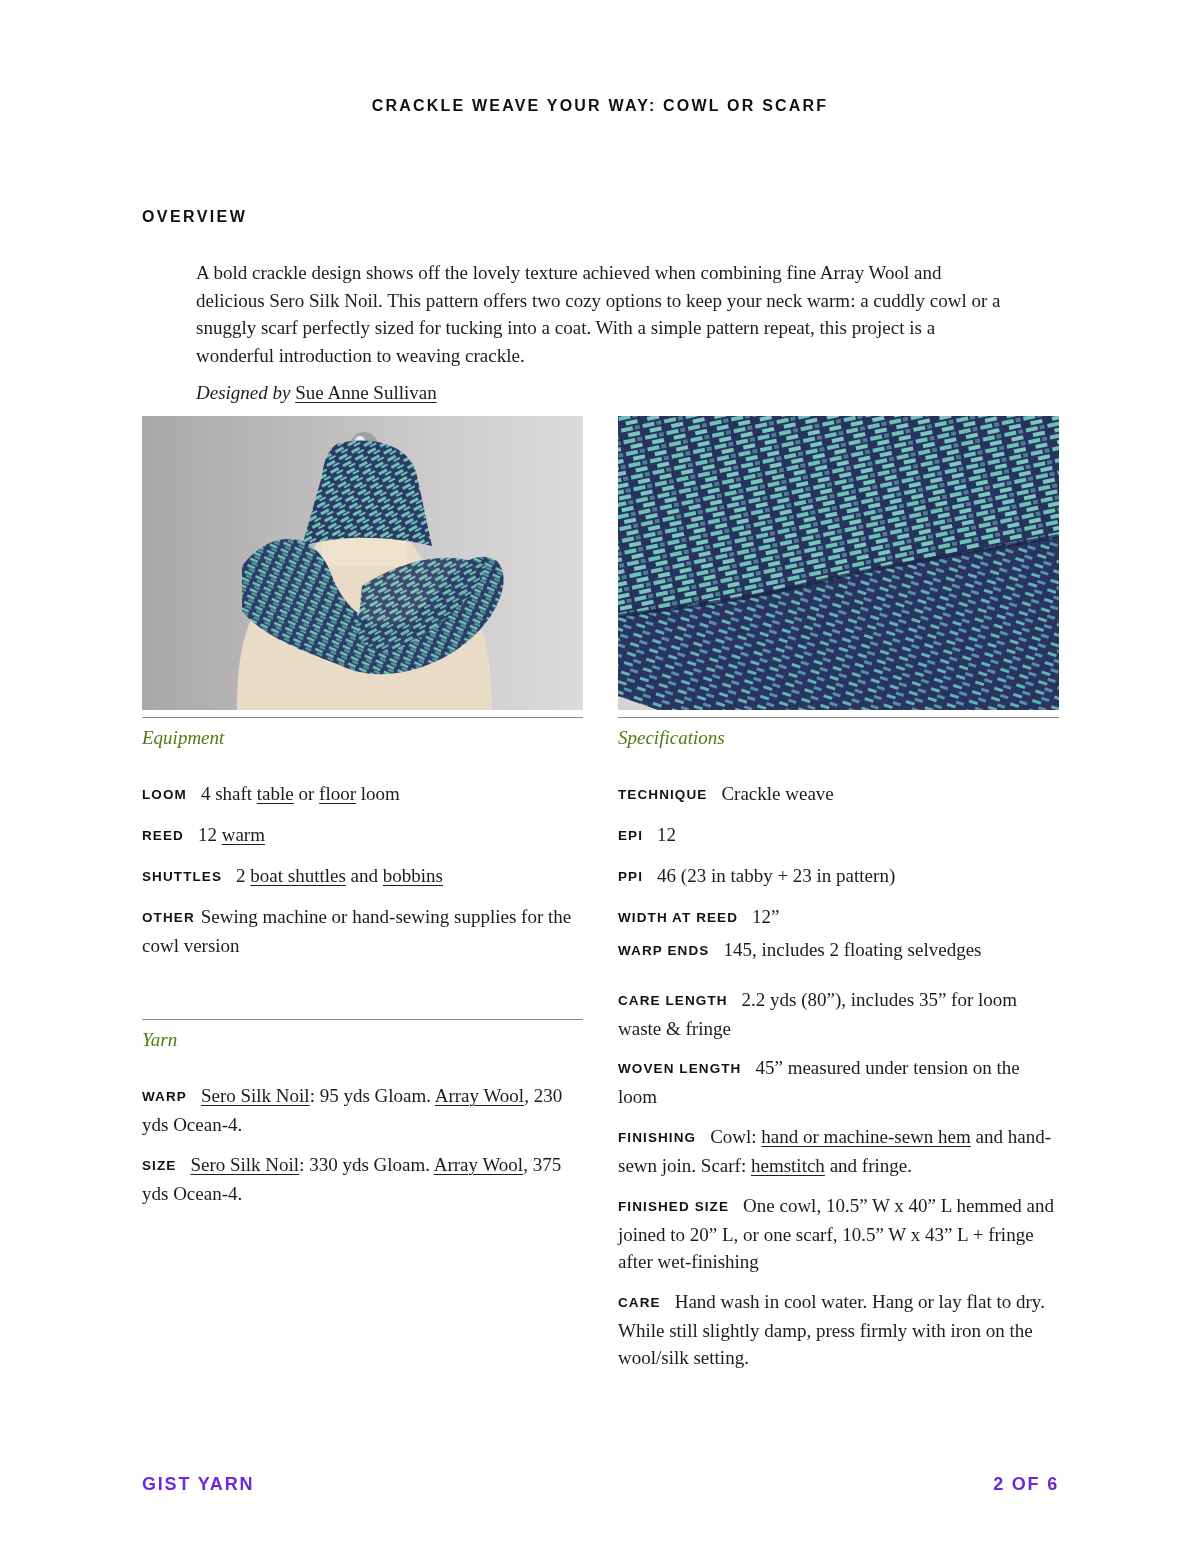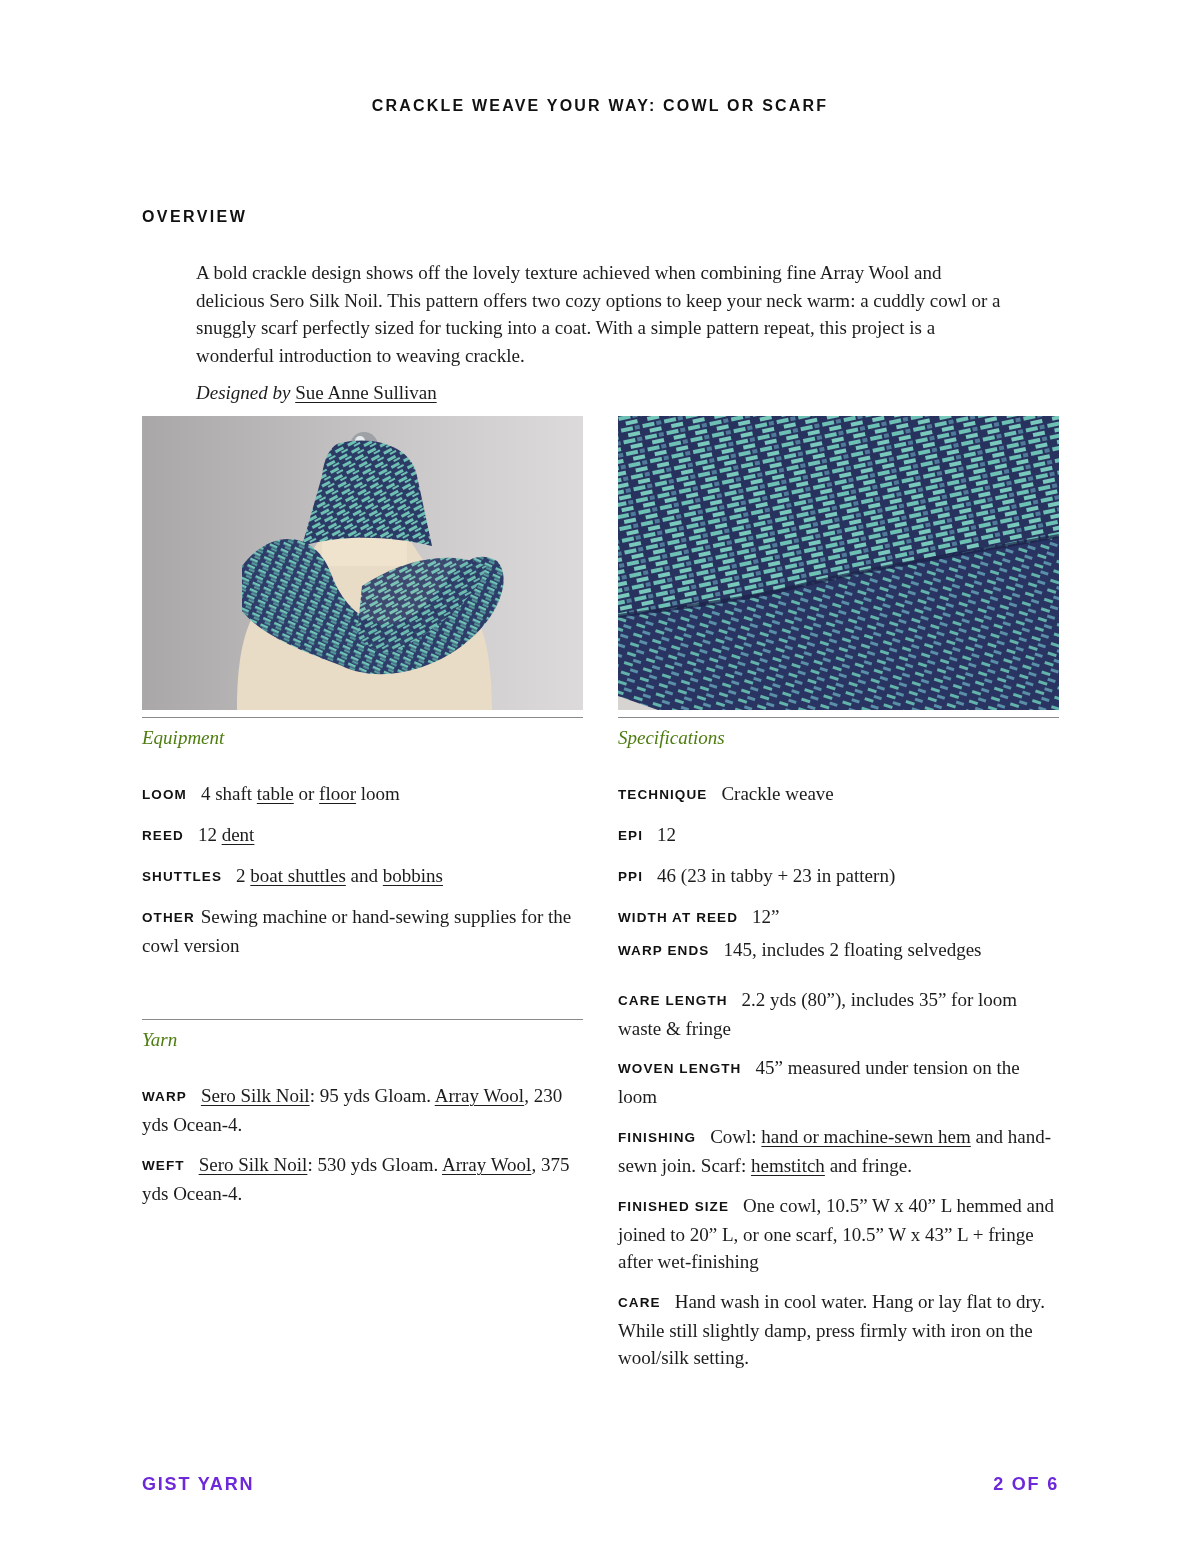--- a/index.html
+++ b/index.html
@@ -117,41 +117,41 @@
 <div class="rule" style="left:142px; top:717px; width:441px;"></div>
 <div class="rule" style="left:618px; top:717px; width:441px;"></div>
 
 <div class="col-heading" style="left:142px; top:727px;">Equipment</div>
 
 <div class="item" style="left:142px; top:780px; width:441px;">
   <span class="lbl">LOOM</span><span>4 shaft </span><a class="link">table</a><span> or </span><a class="link">floor</a><span> loom</span>
 </div>
 
 <div class="item" style="left:142px; top:821px; width:441px;">
-  <span class="lbl">REED</span><span>12 </span><a class="link">dent</a>
+  <span class="lbl">REED</span><span>12 </span><a class="link">warm</a>
 </div>
 
 <div class="item" style="left:142px; top:862px; width:441px;">
   <span class="lbl">SHUTTLES</span><span>2 </span><a class="link">boat shuttles</a><span> and </span><a class="link">bobbins</a>
 </div>
 
 <div class="item" style="left:142px; top:903px; width:441px;">
   <span class="lbl" style="margin-right:6px;">OTHER</span><span>Sewing machine or hand-sewing supplies for the cowl version</span>
 </div>
 
 <div class="rule" style="left:142px; top:1019px; width:441px;"></div>
 
 <div class="col-heading" style="left:142px; top:1029px;">Yarn</div>
 
 <div class="item" style="left:142px; top:1082px; width:441px;">
   <span class="lbl">WARP</span><a class="link">Sero Silk Noil</a><span>: 95 yds Gloam. </span><a class="link">Array Wool</a><span>, 230 yds Ocean-4.</span>
 </div>
 
 <div class="item" style="left:142px; top:1151px; width:441px;">
-  <span class="lbl">WEFT</span><a class="link">Sero Silk Noil</a><span>: 530 yds Gloam. </span><a class="link">Array Wool</a><span>, 375 yds Ocean-4.</span>
+  <span class="lbl">SIZE</span><a class="link">Sero Silk Noil</a><span>: 330 yds Gloam. </span><a class="link">Array Wool</a><span>, 375 yds Ocean-4.</span>
 </div>
 
 <div class="col-heading" style="left:618px; top:727px;">Specifications</div>
 
 <div class="item" style="left:618px; top:780px; width:441px;">
   <span class="lbl">TECHNIQUE</span><span>Crackle weave</span>
 </div>
 
 <div class="item" style="left:618px; top:821px; width:441px;">
   <span class="lbl">EPI</span><span>12</span>

